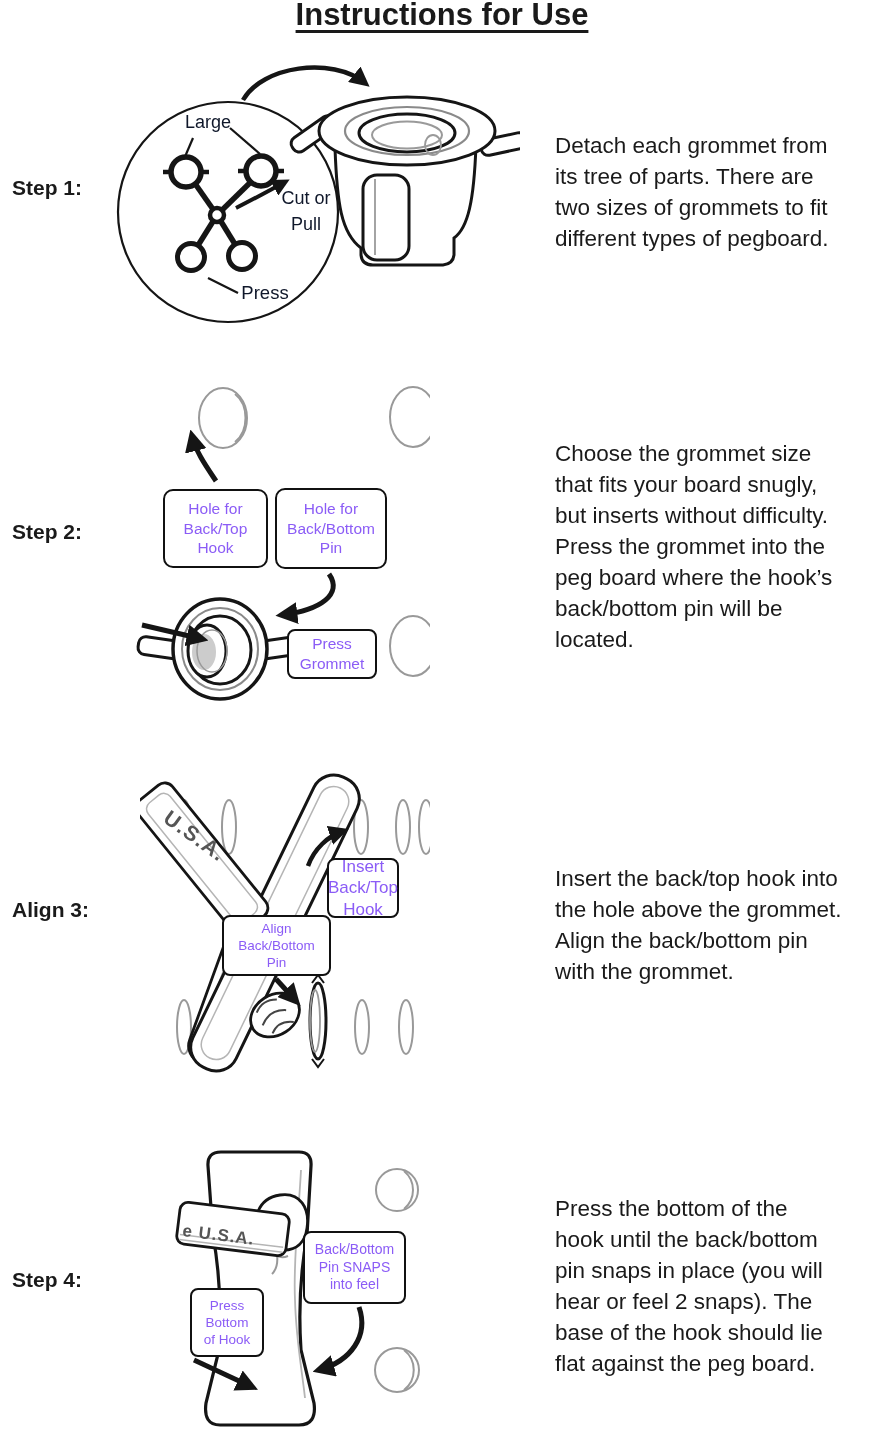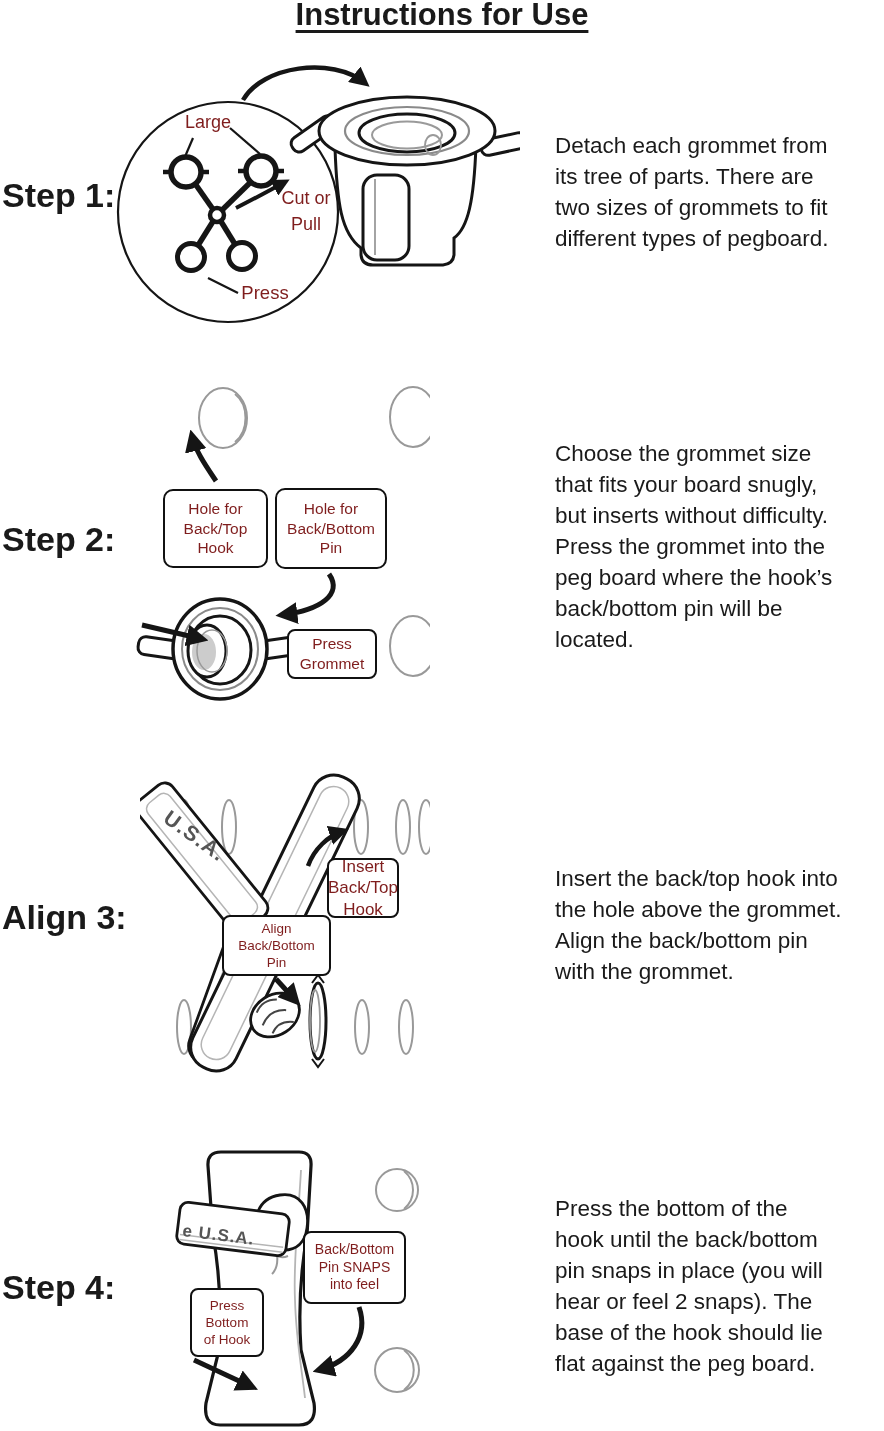--- a/index.html
+++ b/index.html
@@ -5,29 +5,29 @@
   html,body { margin:0; padding:0; background:#ffffff; }
   .page {
     position:relative; width:884px; height:1431px; background:#fff;
     font-family:"Liberation Sans", sans-serif; color:#1a1a1a; overflow:hidden;text-decoration:underline;
   }
   .doc-title {
     position:absolute; top:-3px; left:0; width:100%;
     text-align:center; font-size:31px; font-weight:bold;
   }
   .doc-title span { text-decoration:underline; text-decoration-thickness:3px; text-underline-offset:5px; }
-  .step-label { position:absolute; left:2px; font-size:34px; font-weight:bold; line-height:1.2; }
+  .step-label { position:absolute; left:12px; font-size:21px; font-weight:bold; line-height:1.2; }
   .desc { position:absolute; left:555px; width:334px; font-size:22.5px; line-height:31px; }
   .desc div { white-space:nowrap; }
   .callout {
     position:absolute; box-sizing:border-box; border:2.5px solid #111; border-radius:10px;
     background:#fff; display:flex; flex-direction:column; align-items:center; justify-content:center;
-    text-align:center; line-height:1.27; color:#7f1d1d; z-index:3;
+    text-align:center; line-height:1.27; color:#8b5cf6; z-index:3;
   }
-  .freelabel { position:absolute; text-align:center; color:#7f1d1d; z-index:3; line-height:1.45; }
+  .freelabel { position:absolute; text-align:center; color:#0f172a; z-index:3; line-height:1.45; }
   svg.illus { position:absolute; z-index:1; }
 </style>
 </head>
 <body>
 
 <div class="page">
 
   <div class="doc-title">
     <span>Instructions for Use</span>
   </div>

